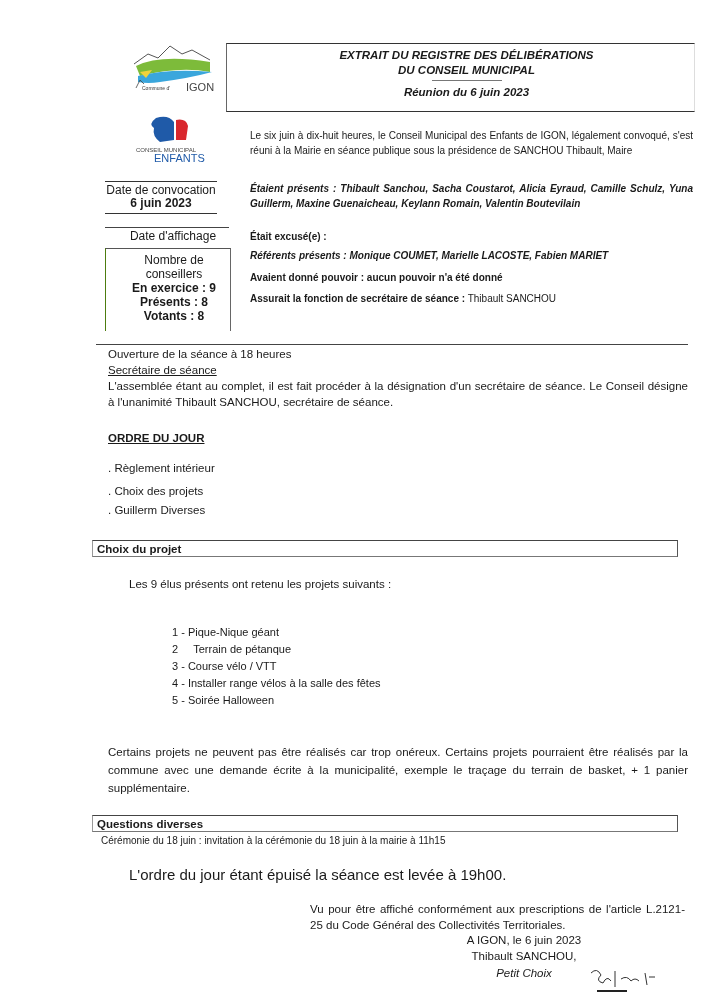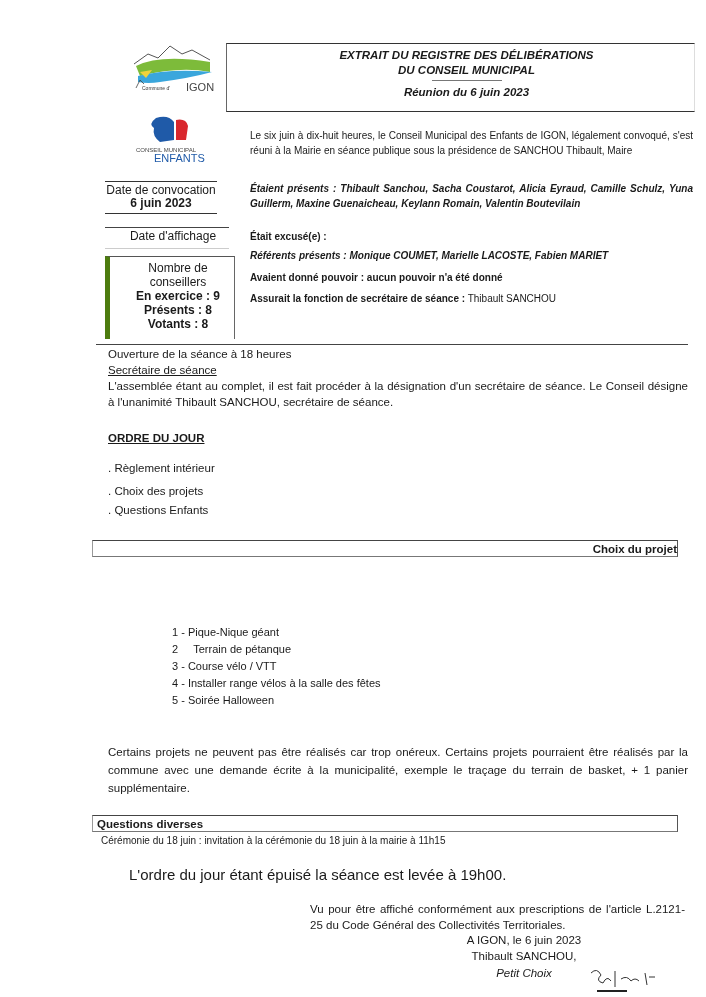--- a/index.html
+++ b/index.html
@@ -17,21 +17,21 @@
   #header-box .sep { width:70px; margin:2px auto 4px; border-top:1px solid #777; }
 
   
   #logo-igon { left:118px; top:42px; width:86px; height:52px; }
   #logo-cme { left:118px; top:114px; width:82px; height:50px; }
 
   
   .sidebox { left:105px; width:112px; text-align:center; font-size:12px; line-height:13px; }
   #box-convoc { top:181px; border-top:1.5px solid #333; border-bottom:1.5px solid #333; padding:2px 0 3px; }
   #box-affichage { top:227px; height:18px; border-top:1.5px solid #444; border-bottom:1px solid #ccc; padding-top:2px; }
-  #box-conseillers { top:256px; height:78px; border-top:1.5px solid #555; border-right:1px solid #666; border-left:5px solid #4d7c0f; padding-top:4px; line-height:14px; }
+  #box-conseillers { top:248px; height:78px; border-top:1.5px solid #555; border-right:1px solid #666; border-left:1px solid #4d7c0f; padding-top:4px; line-height:14px; }
 
   
   .main-col { left:238px; width:443px; font-size:10px; line-height:15px; text-align:justify; }
   #intro { top:128px; }
   #presents { top:181px; }
   #presents .names { font-style:italic; font-weight:bold; }
   #excuse { top:229px; font-weight:bold; }
   #referents { top:248px; font-style:italic; font-weight:bold; }
   #pouvoir { top:270px; font-weight:bold; }
   #secretaire-fn { top:291px; }
@@ -42,21 +42,21 @@
   .body-col { left:96px; width:580px; font-size:11.5px; line-height:16px; text-align:justify; }
   #ouverture { top:346px; }
   #secr-title { top:362px; font-weight:normal; text-decoration:underline; }
   #secr-text { top:378px; }
 
   #odj-title { top:430px; font-weight:bold; text-decoration:underline; }
   .odj-item { left:96px; font-size:11.5px; }
 
   .section-bar { left:92px; width:586px; height:17px; border-top:1.5px solid #444; border-bottom:1px solid #777; border-right:1px solid #555;
      font-weight:bold; font-size:11.5px; line-height:17px; padding-left:4px; box-sizing:border-box; }
-  #bar-choix { top:540px; border-left:1px solid #999;text-align:right; }
+  #bar-choix { top:540px; border-left:1px solid #999; }
   #bar-questions { top:815px; border-left:1px solid #999; }
 
   #choix-intro { left:117px; top:576px; font-size:11.5px; line-height:17px; }
   .proj-item { left:160px; font-size:11px; }
 
   #certains { top:743px; line-height:18px; }
   #ceremonie { left:89px; top:835px; font-size:10px; }
   #levee { left:117px; top:866px; font-size:15px; }
 
   #vu-pour { left:298px; top:901px; width:375px; font-size:11.5px; line-height:16px; text-align:justify; }
@@ -126,24 +126,25 @@
 
 <div class="abs" id="div1"></div>
 
 <div class="abs body-col" id="ouverture">Ouverture de la séance à 18 heures</div>
 <div class="abs body-col" id="secr-title">Secrétaire de séance</div>
 <div class="abs body-col" id="secr-text">L'assemblée étant au complet, il est fait procéder à la désignation d'un secrétaire de séance. Le Conseil désigne à l'unanimité Thibault SANCHOU, secrétaire de séance.</div>
 
 <div class="abs body-col" id="odj-title">ORDRE DU JOUR</div>
 <div class="abs odj-item" style="top:462px">. Règlement intérieur</div>
 <div class="abs odj-item" style="top:485px">. Choix des projets</div>
-<div class="abs odj-item" style="top:504px">. Questions Enfants</div>
+<div class="abs odj-item" style="top:504px">. Guillerm Diverses</div>
 
 <div class="abs section-bar" id="bar-choix">Choix du projet</div>
 <div class="abs" id="choix-intro">
+  <div>Les 9 élus présents ont retenu les projets suivants :</div>
 </div>
 <div class="abs proj-item" style="top:626px;white-space:pre">1 - Pique-Nique géant</div>
 <div class="abs proj-item" style="top:643px;white-space:pre">2     Terrain de pétanque</div>
 <div class="abs proj-item" style="top:660px;white-space:pre">3 - Course vélo / VTT</div>
 <div class="abs proj-item" style="top:677px;white-space:pre">4 - Installer range vélos à la salle des fêtes</div>
 <div class="abs proj-item" style="top:694px;white-space:pre">5 - Soirée Halloween</div>
 
 <div class="abs body-col" id="certains">Certains projets ne peuvent pas être réalisés car trop onéreux. Certains projets pourraient être réalisés par la commune avec une demande écrite à la municipalité, exemple le traçage du terrain de basket, + 1 panier supplémentaire.</div>
 
 <div class="abs section-bar" id="bar-questions">Questions diverses</div>

